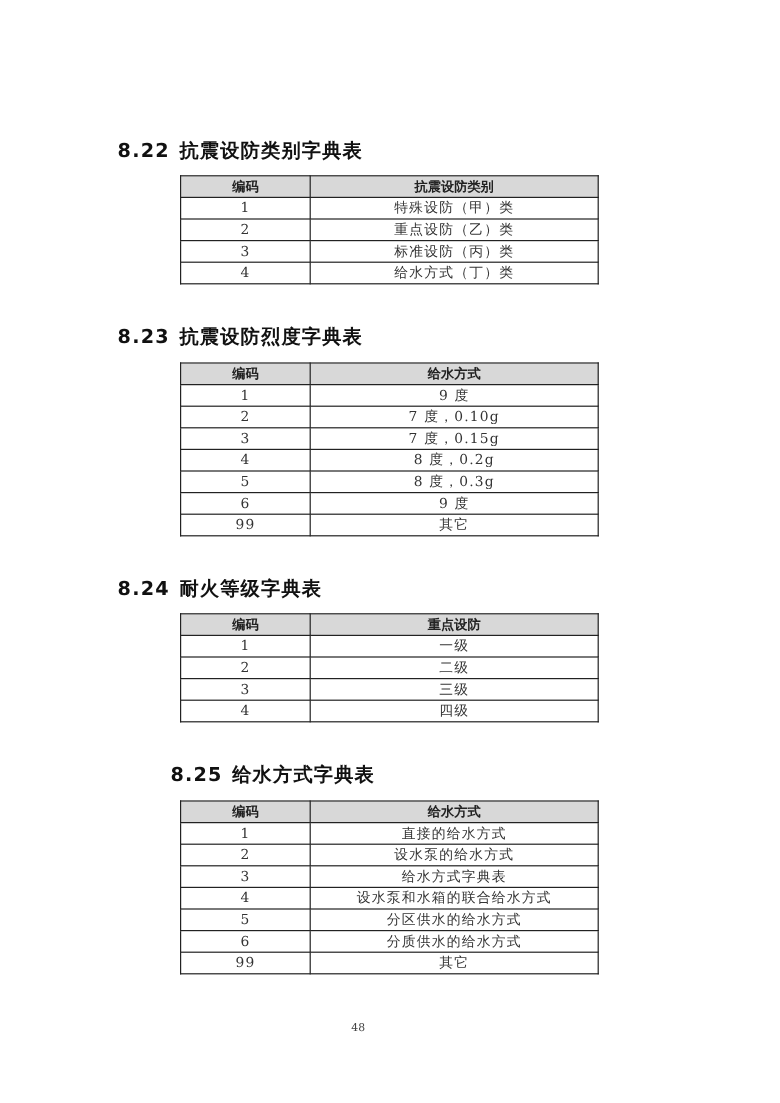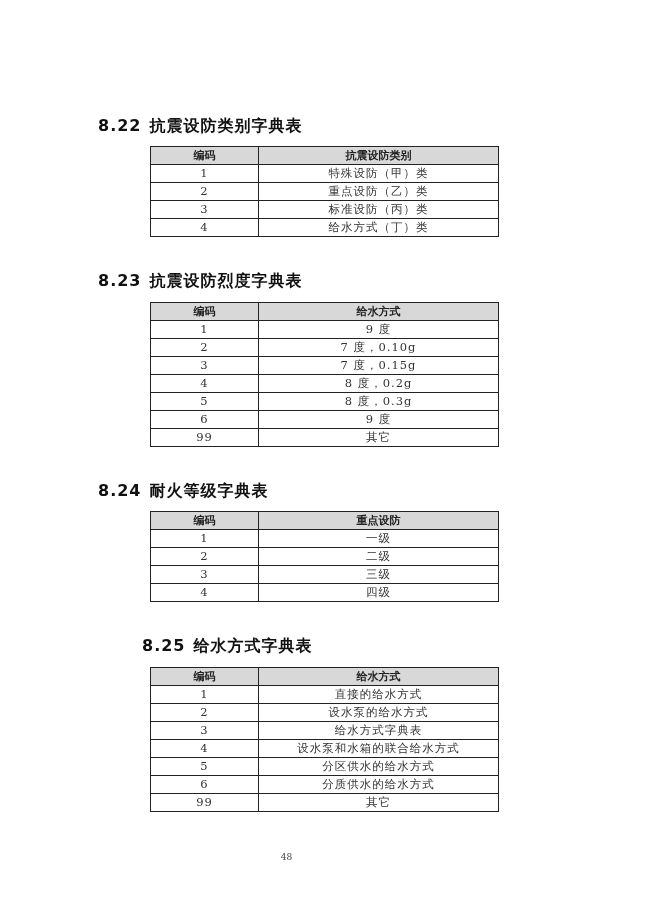--- a/index.html
+++ b/index.html
@@ -11,21 +11,21 @@
   .sec-title .num { margin-right: 8px; }
   table.dict { position: absolute; left: 150px; width: 349px; border-collapse: collapse;
                font-size: 11.5px; table-layout: fixed; }
   table.dict th, table.dict td { border: 1px solid #222; height: 17px; padding: 0; text-align: center;
                line-height: 17px; }
   table.dict th { background: #d8d8d8; font-family: "DejaVu Sans", "Liberation Sans", sans-serif;
                font-weight: bold; font-size: 11px; color: #222; }
   table.dict col.c1 { width: 108px; }
   table.dict td { color: #333; letter-spacing: 1px; }
   table.dict { border: 1.5px solid #111; }
-  .page-num { position: absolute; top: 852px; left: 0; width: 573px; text-align: center; font-size: 9px; color: #444; }
+  .page-num { position: absolute; top: 852px; left: 12px; width: 573px; text-align: center; font-size: 9px; color: #444; }
 </style>
 </head>
 <body>
 
 <div class="section">
   <div class="sec-title" style="top:116px;">
     <span class="num">8.22</span><span>抗震设防类别字典表</span>
   </div>
   <table class="dict" style="top:146px;">
     <colgroup>

